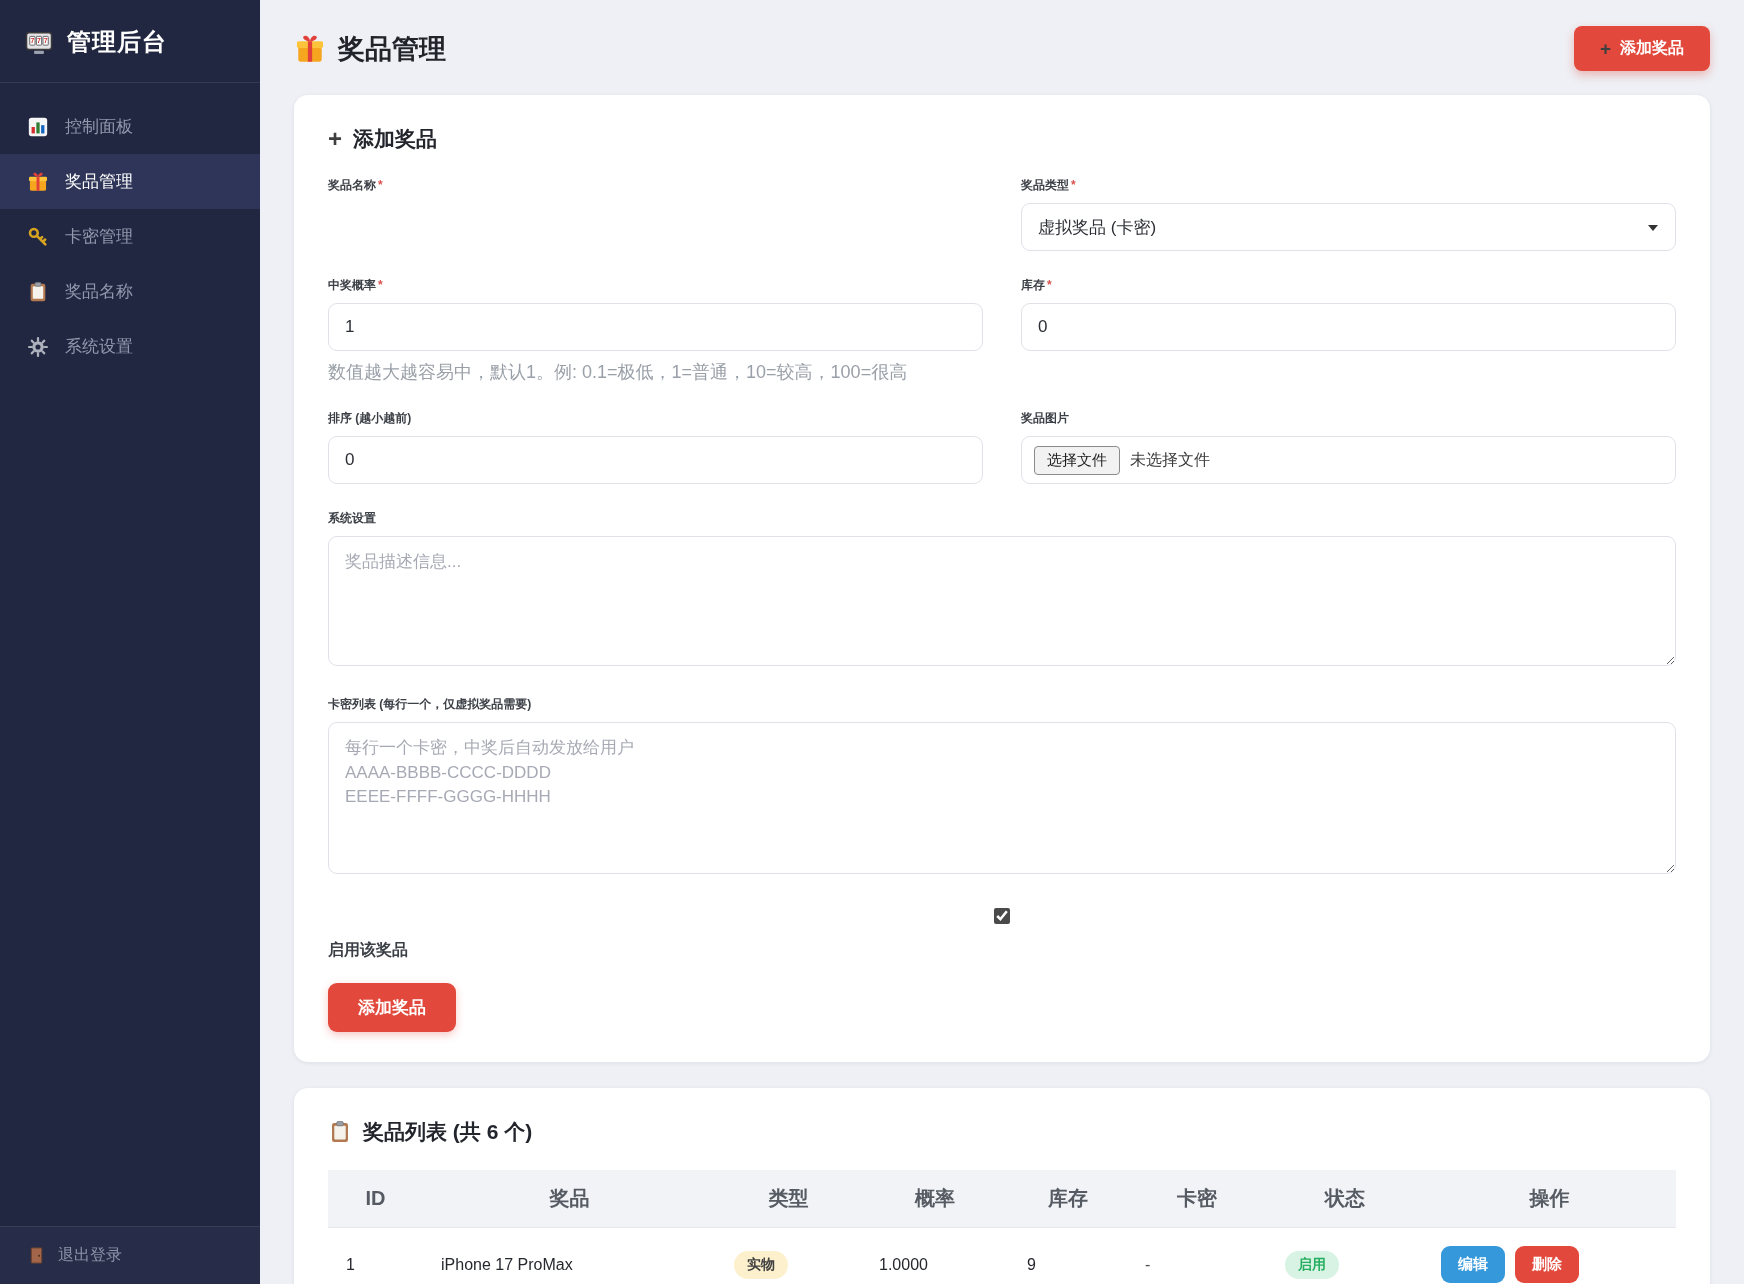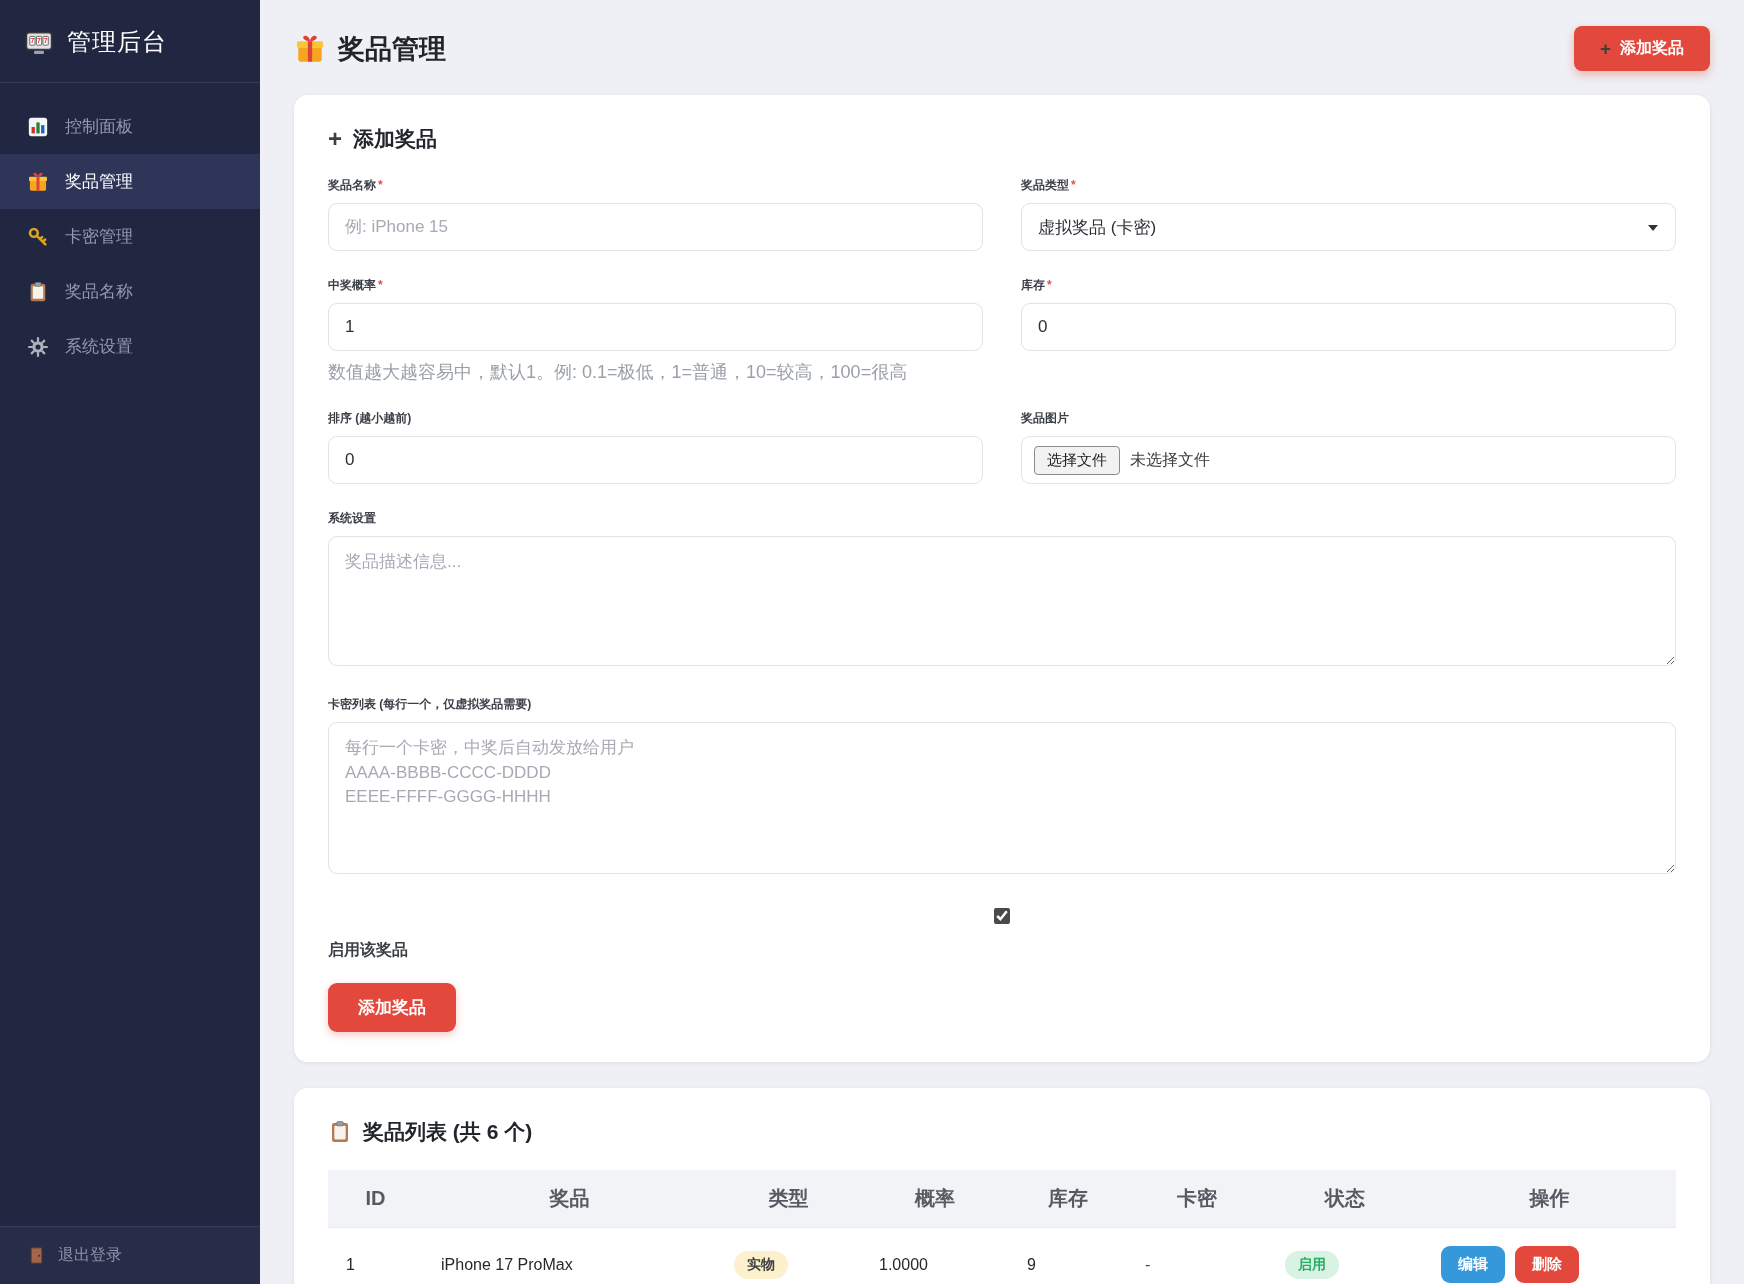--- a/index.html
+++ b/index.html
@@ -12,21 +12,21 @@
   .sidebar {
     width:260px; min-width:260px; background:#222741; color:#fff;
     display:flex; flex-direction:column; position:relative;
   }
   .sidebar-header {
     padding:26px 24px 24px 24px; display:flex; align-items:center; gap:13px;
     border-bottom:1px solid rgba(255,255,255,.09);
   }
   .logo-icon { width:30px; height:30px; display:inline-flex; }
   .logo-icon svg { width:100%; height:100%; }
-  .sidebar-title { font-size:24px; font-weight:normal; letter-spacing:1px; }
+  .sidebar-title { font-size:24px; font-weight:bold; letter-spacing:1px; }
   .menu { margin-top:16px; }
   .menu-item {
     display:flex; align-items:center; gap:16px; padding:16px 27px;
     color:#9298ad; font-size:17px; cursor:pointer;
   }
   .menu-item.active { background:#2f3558; color:#ffffff; }
   .mi-icon { width:22px; height:22px; display:inline-flex; flex:0 0 22px; }
   .mi-icon svg { width:100%; height:100%; }
   .sidebar-footer {
     position:absolute; left:0; right:0; bottom:0;
@@ -246,21 +246,20 @@
     <div class="section-title">
       <span class="st-plus">+</span>
       <span>添加奖品</span>
     </div>
 
     <div class="form-grid">
       <div>
         <label class="field-label">
           <span>奖品名称</span><span class="req">*</span>
         </label>
-        <input class="t-input" type="text" placeholder="例: iPhone 15" style="">
       </div>
 
       <div>
         <label class="field-label">
           <span>奖品类型</span><span class="req">*</span>
         </label>
         <div class="select-wrap">
           <select class="t-select">
             <option>虚拟奖品 (卡密)</option>
           </select>

